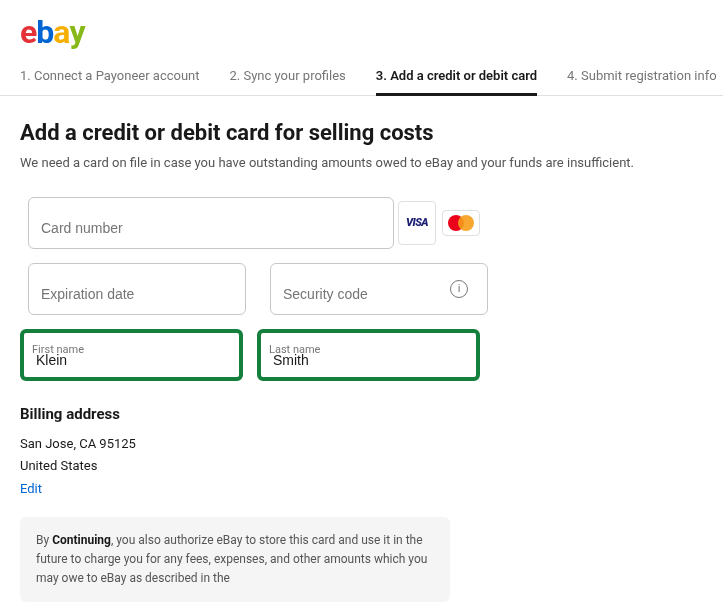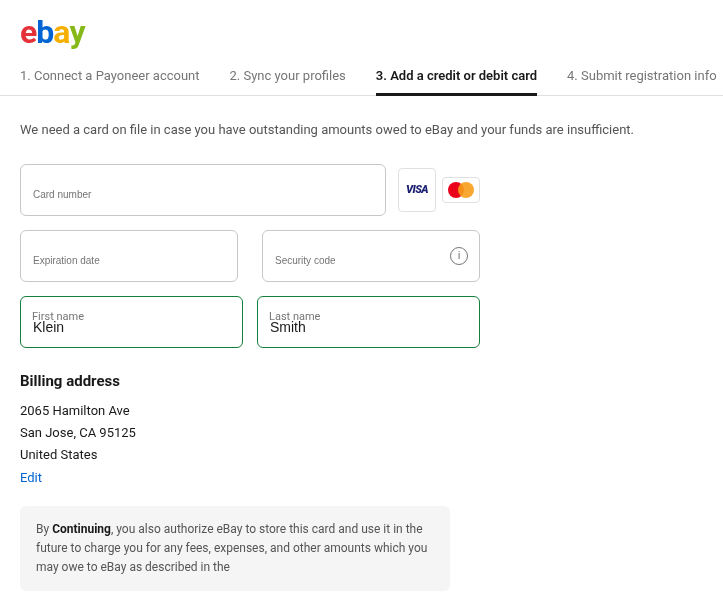--- a/index.html
+++ b/index.html
@@ -89,25 +89,26 @@
     }
     .input-wrapper {
       position: relative;
       flex: 1;
     }
     .input-field {
       width: 100%;
       border: 1px solid #c7c7c7;
       border-radius: 6px;
       padding: 18px 12px 8px 12px;
-      font-size: 10px;
+      font-size: 14px;
       color: #191919;
       outline: none;
       background: #fff;
       height: 52px;
+      margin-left: 8px;
     }
     .input-label {
       position: absolute;
       top: 14px;
       left: 12px;
       font-size: 11px;
       color: #767676;
       pointer-events: none;
     }
 
@@ -200,21 +201,21 @@
     .name-row {
       display: flex;
       gap: 14px;
       margin-bottom: 24px;
     }
     .name-row .input-wrapper {
       flex: 1;
     }
     .input-with-value {
       width: 100%;
-      border: 1px solid #15803d;
+      border: 4px solid #15803d;
       border-radius: 6px;
       padding: 18px 12px 8px 12px;
       font-size: 14px;
       color: #191919;
       outline: none;
       background: #fff;
       height: 52px;
     }
 
     
@@ -275,20 +276,21 @@
   </div>
   <div class="step-item active">
     <span>3. Add a credit or debit card</span>
   </div>
   <div class="step-item">
     <span>4. Submit registration info</span>
   </div>
 </nav>
 
 <div class="main-content">
+  <h1 class="page-title">Add a credit or debit card for selling costs</h1>
   <p class="page-subtitle">We need a card on file in case you have outstanding amounts owed to eBay and your funds are insufficient.</p>
 
   <div class="form-section">
 
     <div class="card-row">
       <div class="input-wrapper">
         <input class="input-field" type="text" placeholder="Card number" style="">
         
       </div>
       <div class="card-icons">
@@ -326,21 +328,20 @@
           <span class="input-label">Last name</span>
           <input class="input-with-value" type="text" value="Smith" style="">
         </div>
       </div>
     </div>
 
   </div>
 
   <div class="billing-section">
     <div class="billing-title">Billing address</div>
-    <div class="billing-line">2065 Hamilton Ave</div>
     <div class="billing-line">San Jose, CA 95125</div>
     <div class="billing-line">United States</div>
     <a class="edit-link">Edit</a>
   </div>
 
   <div class="notice-box">
     <span>By <span class="bold">Continuing</span><span>, you also authorize eBay to store this card and use it in the future to charge you for any fees, expenses, and other amounts which you may owe to eBay as described in the </span></span>
   </div>
 
 </div>

